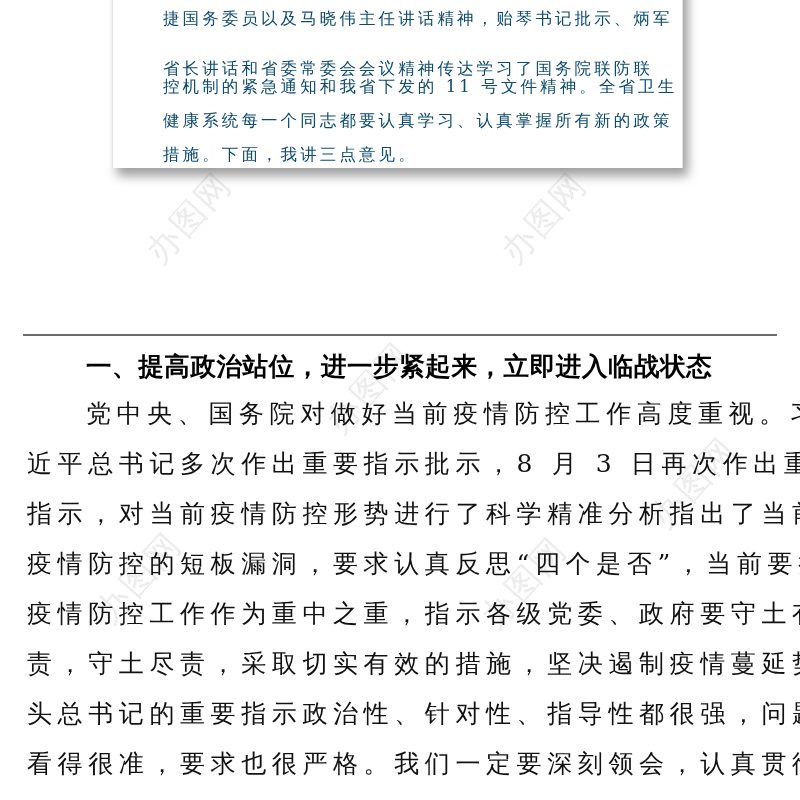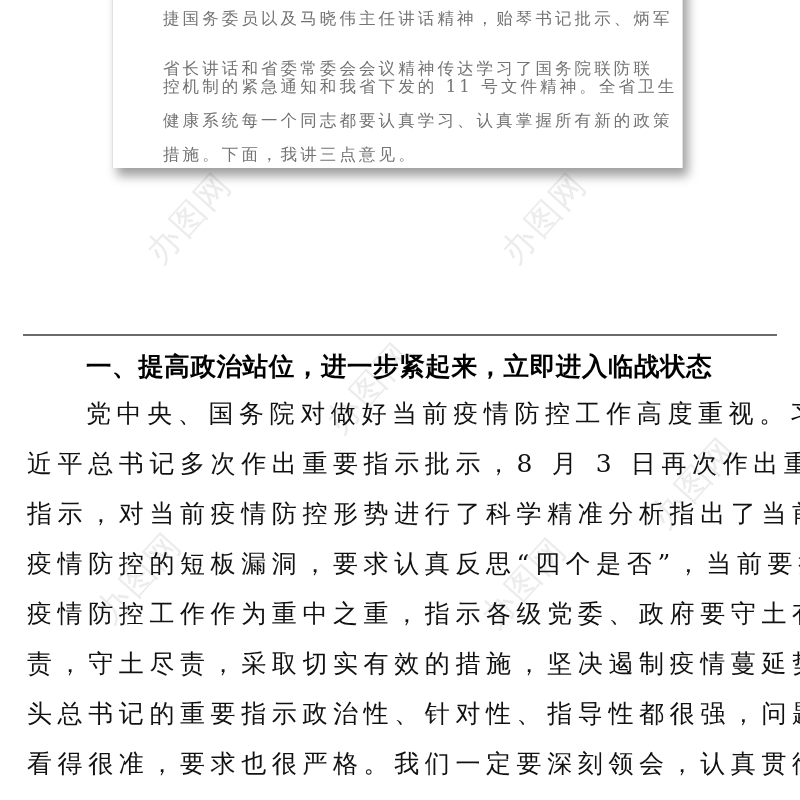--- a/index.html
+++ b/index.html
@@ -27,21 +27,21 @@
       box-shadow: 5px 8px 10px rgba(0,0,0,0.38);
       box-sizing: border-box;
       padding: 0 0 0 50px;
     }
     .card-line {
       position: absolute;
       left: 50px;
       font-size: 16.5px;
       letter-spacing: 3.1px;
       white-space: nowrap;
-      color: #737373;
+      color: #0c4a6e;
       line-height: 20px;
     }
     .watermark {
       position: absolute;
       font-family: "DejaVu Sans", "Liberation Sans", sans-serif;
       font-size: 34px;
       color: rgba(150,150,150,0.18);
       transform: rotate(-48deg);
       white-space: nowrap;
       pointer-events: none;

